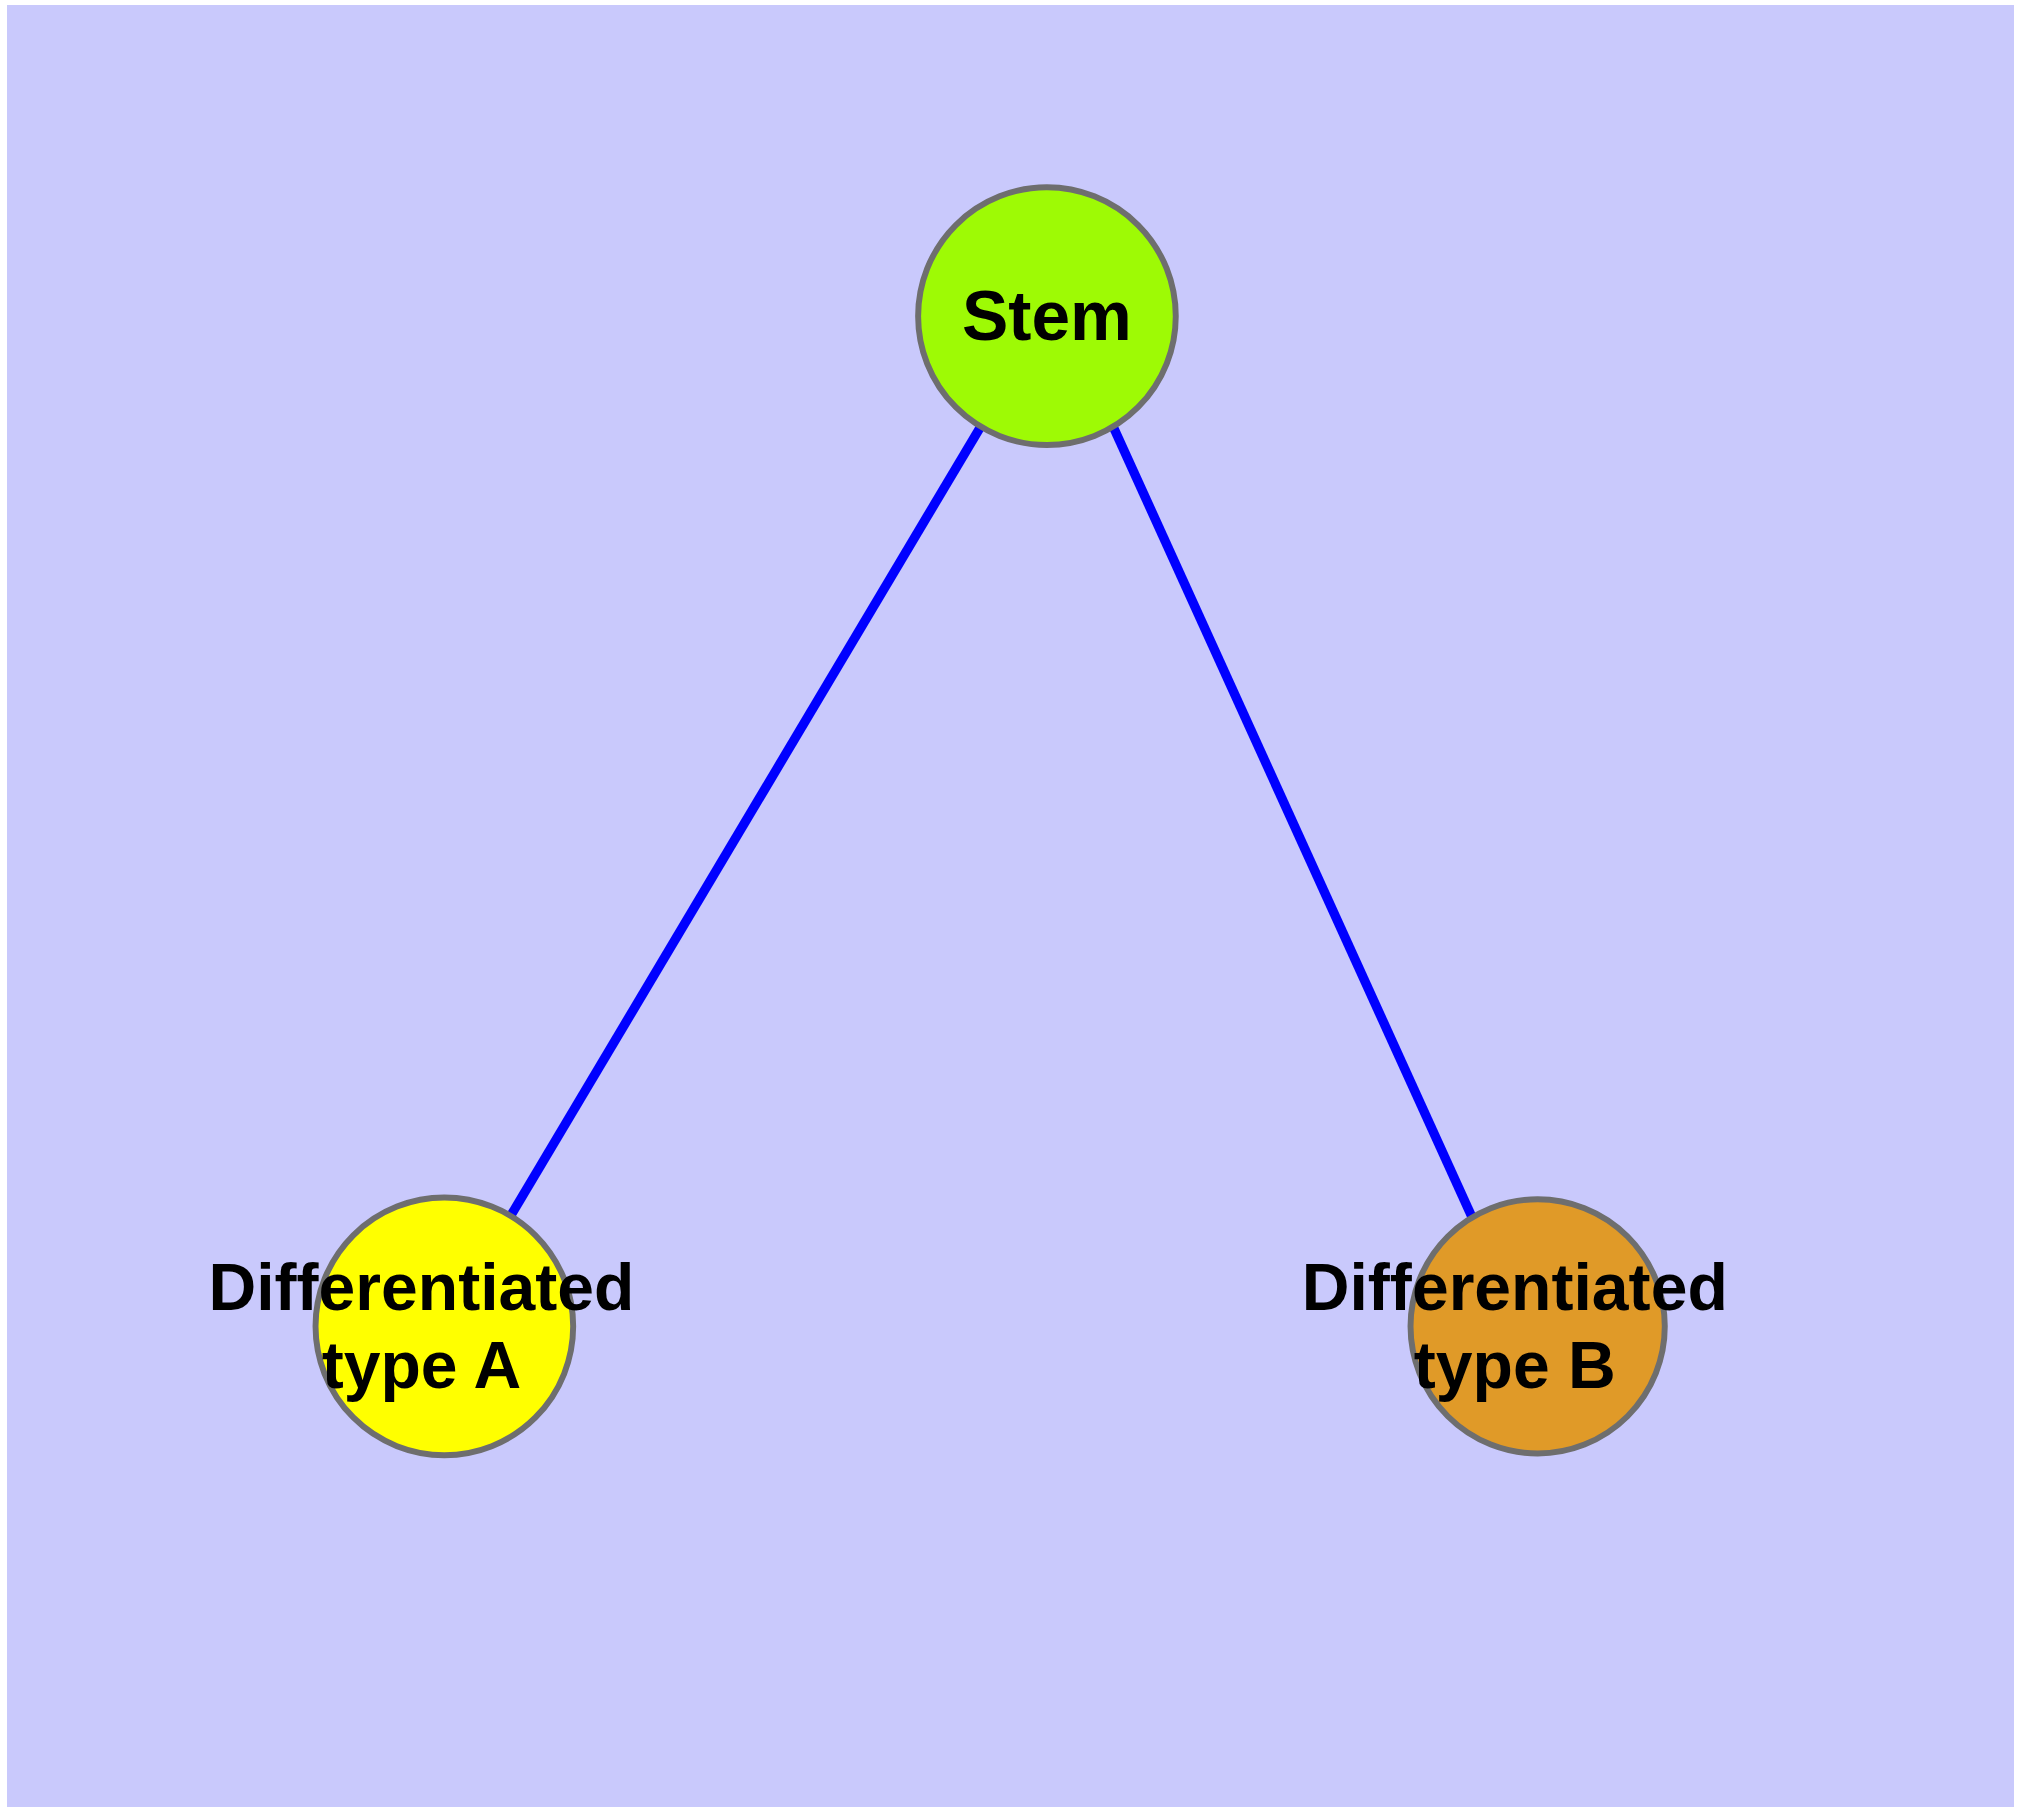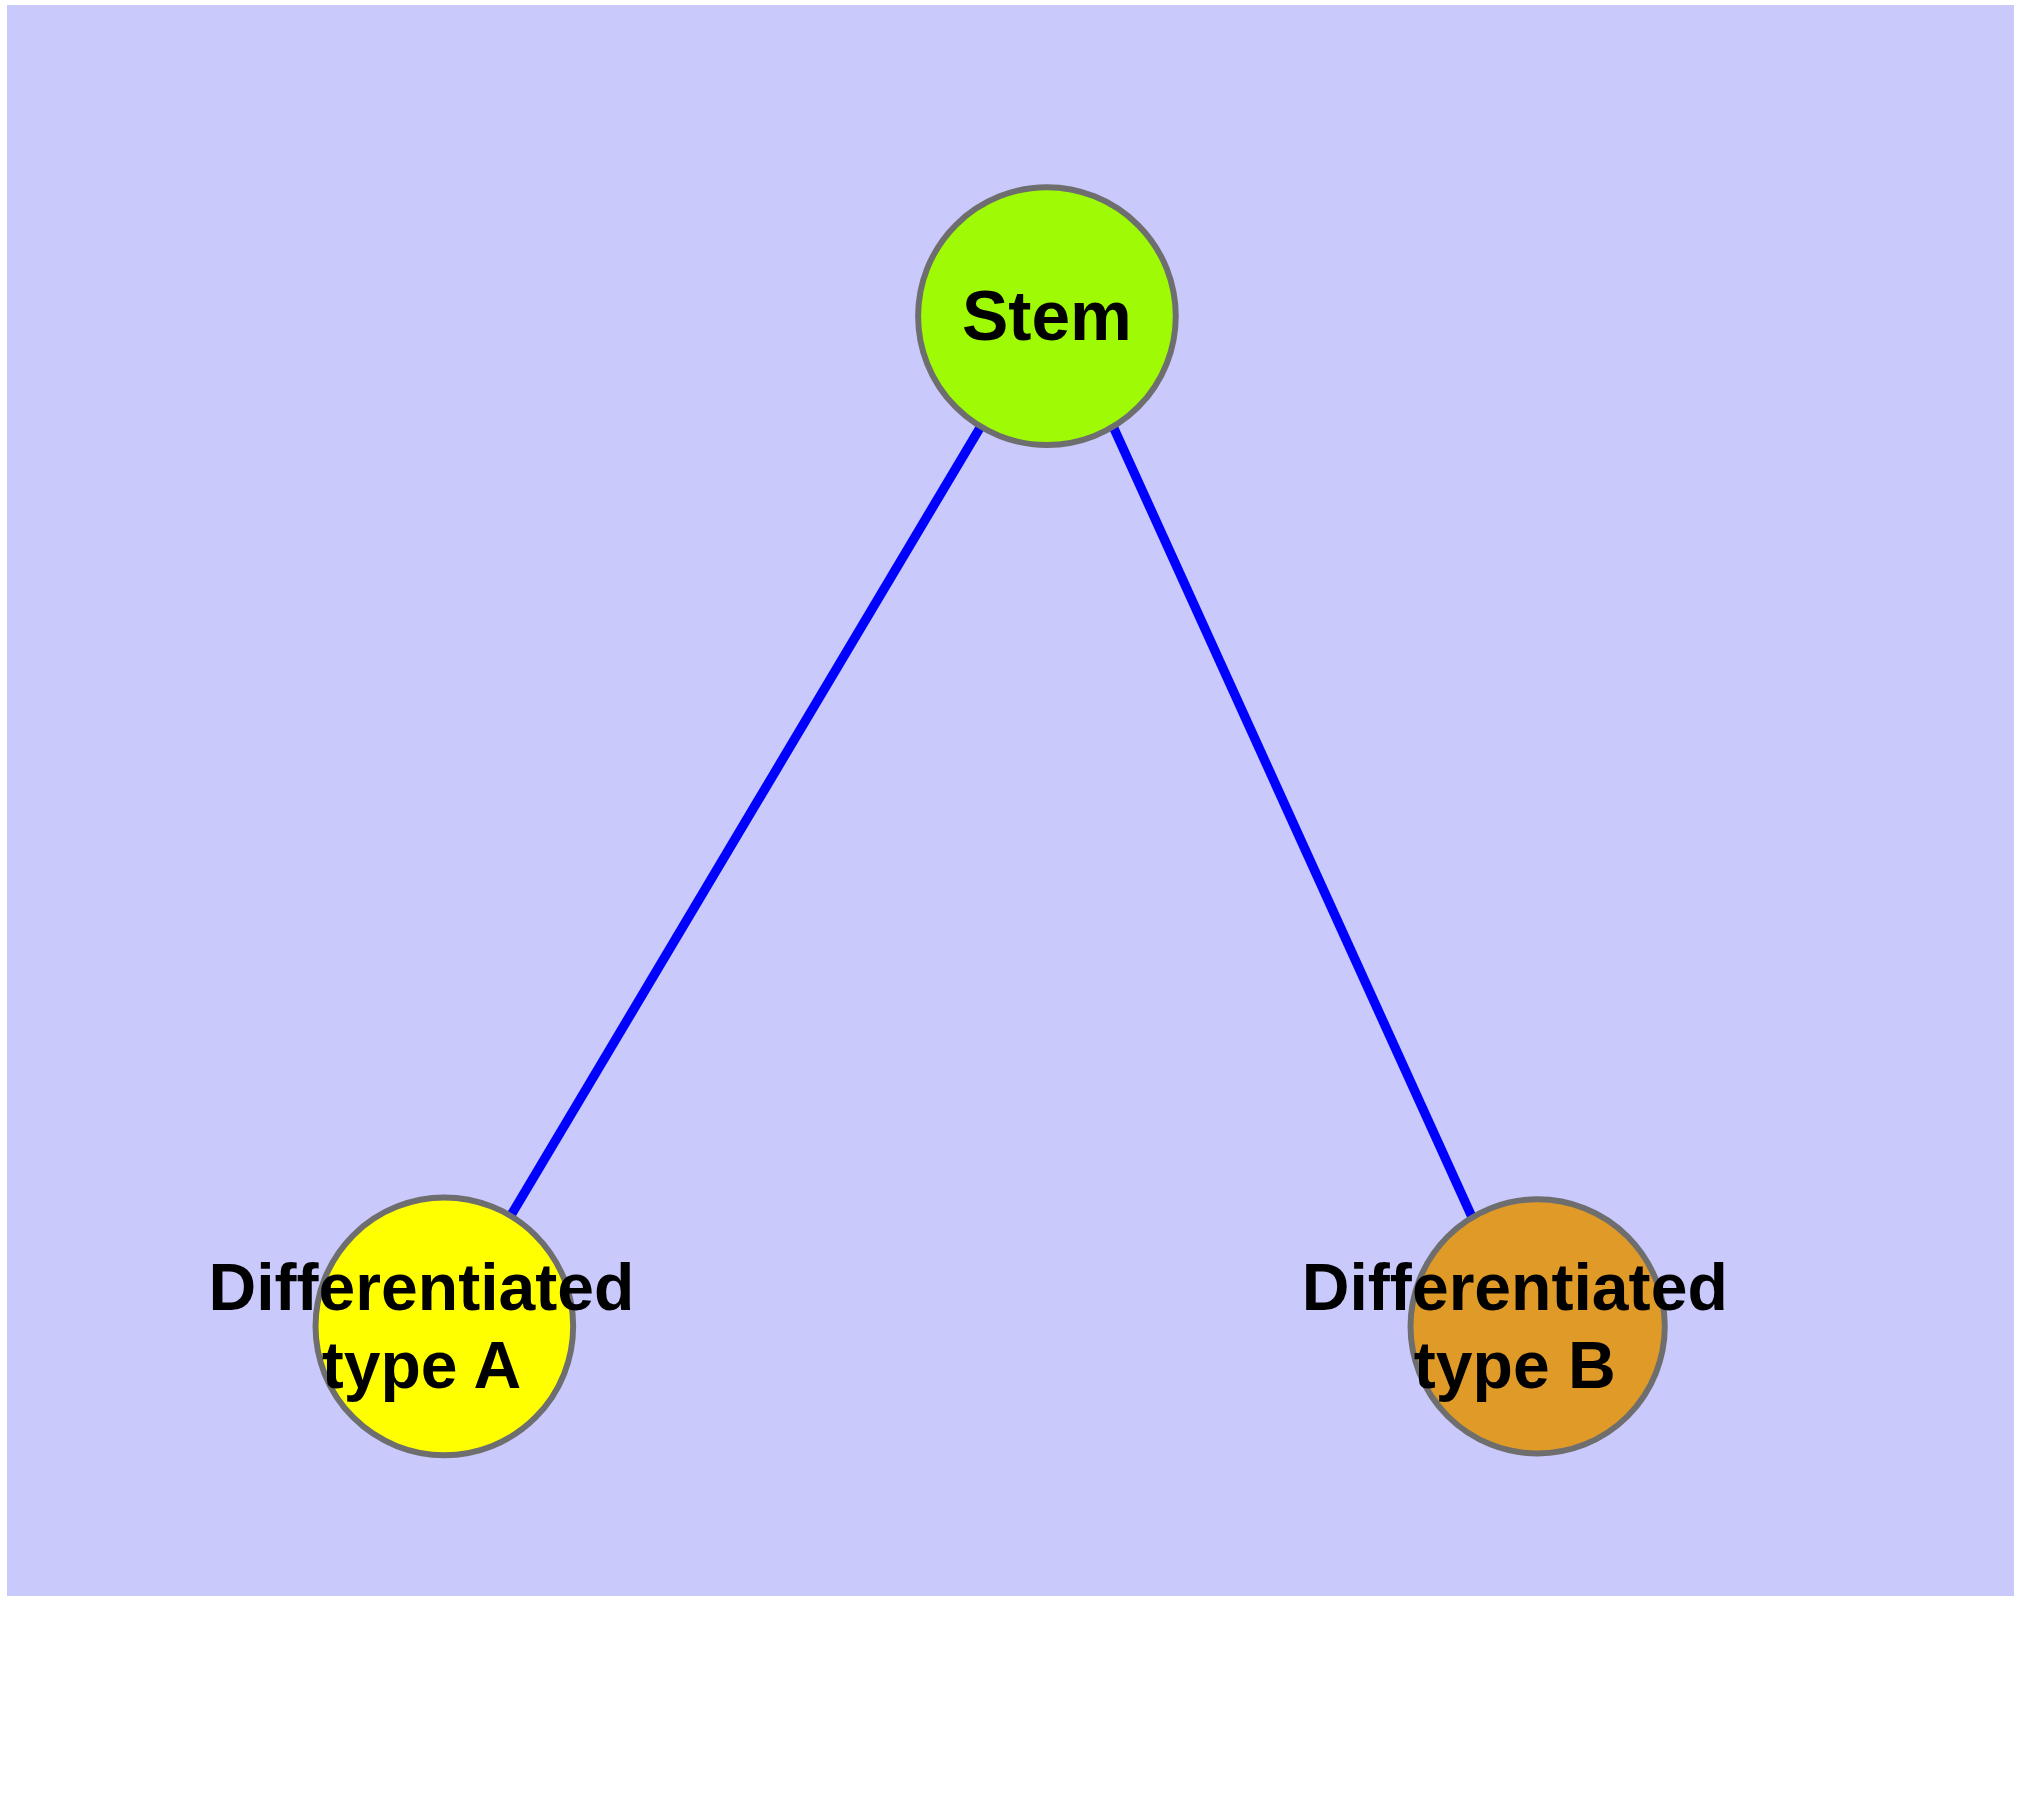--- a/index.html
+++ b/index.html
@@ -4,21 +4,21 @@
 <title>Cell Differentiation Graph</title>
 <style>
   html, body {
     margin: 0;
     padding: 0;
     background: #ffffff;
   }
   #canvas {
     position: relative;
     width: 2021px;
-    height: 1596px;
+    height: 1812px;
     background: #ffffff;
     overflow: hidden;
     font-family: "Liberation Sans", sans-serif;
   }
   #plot-area {
     position: absolute;
     left: 6.8px;
     top: 5.1px;
     width: 2007px;
     height: 1802px;

